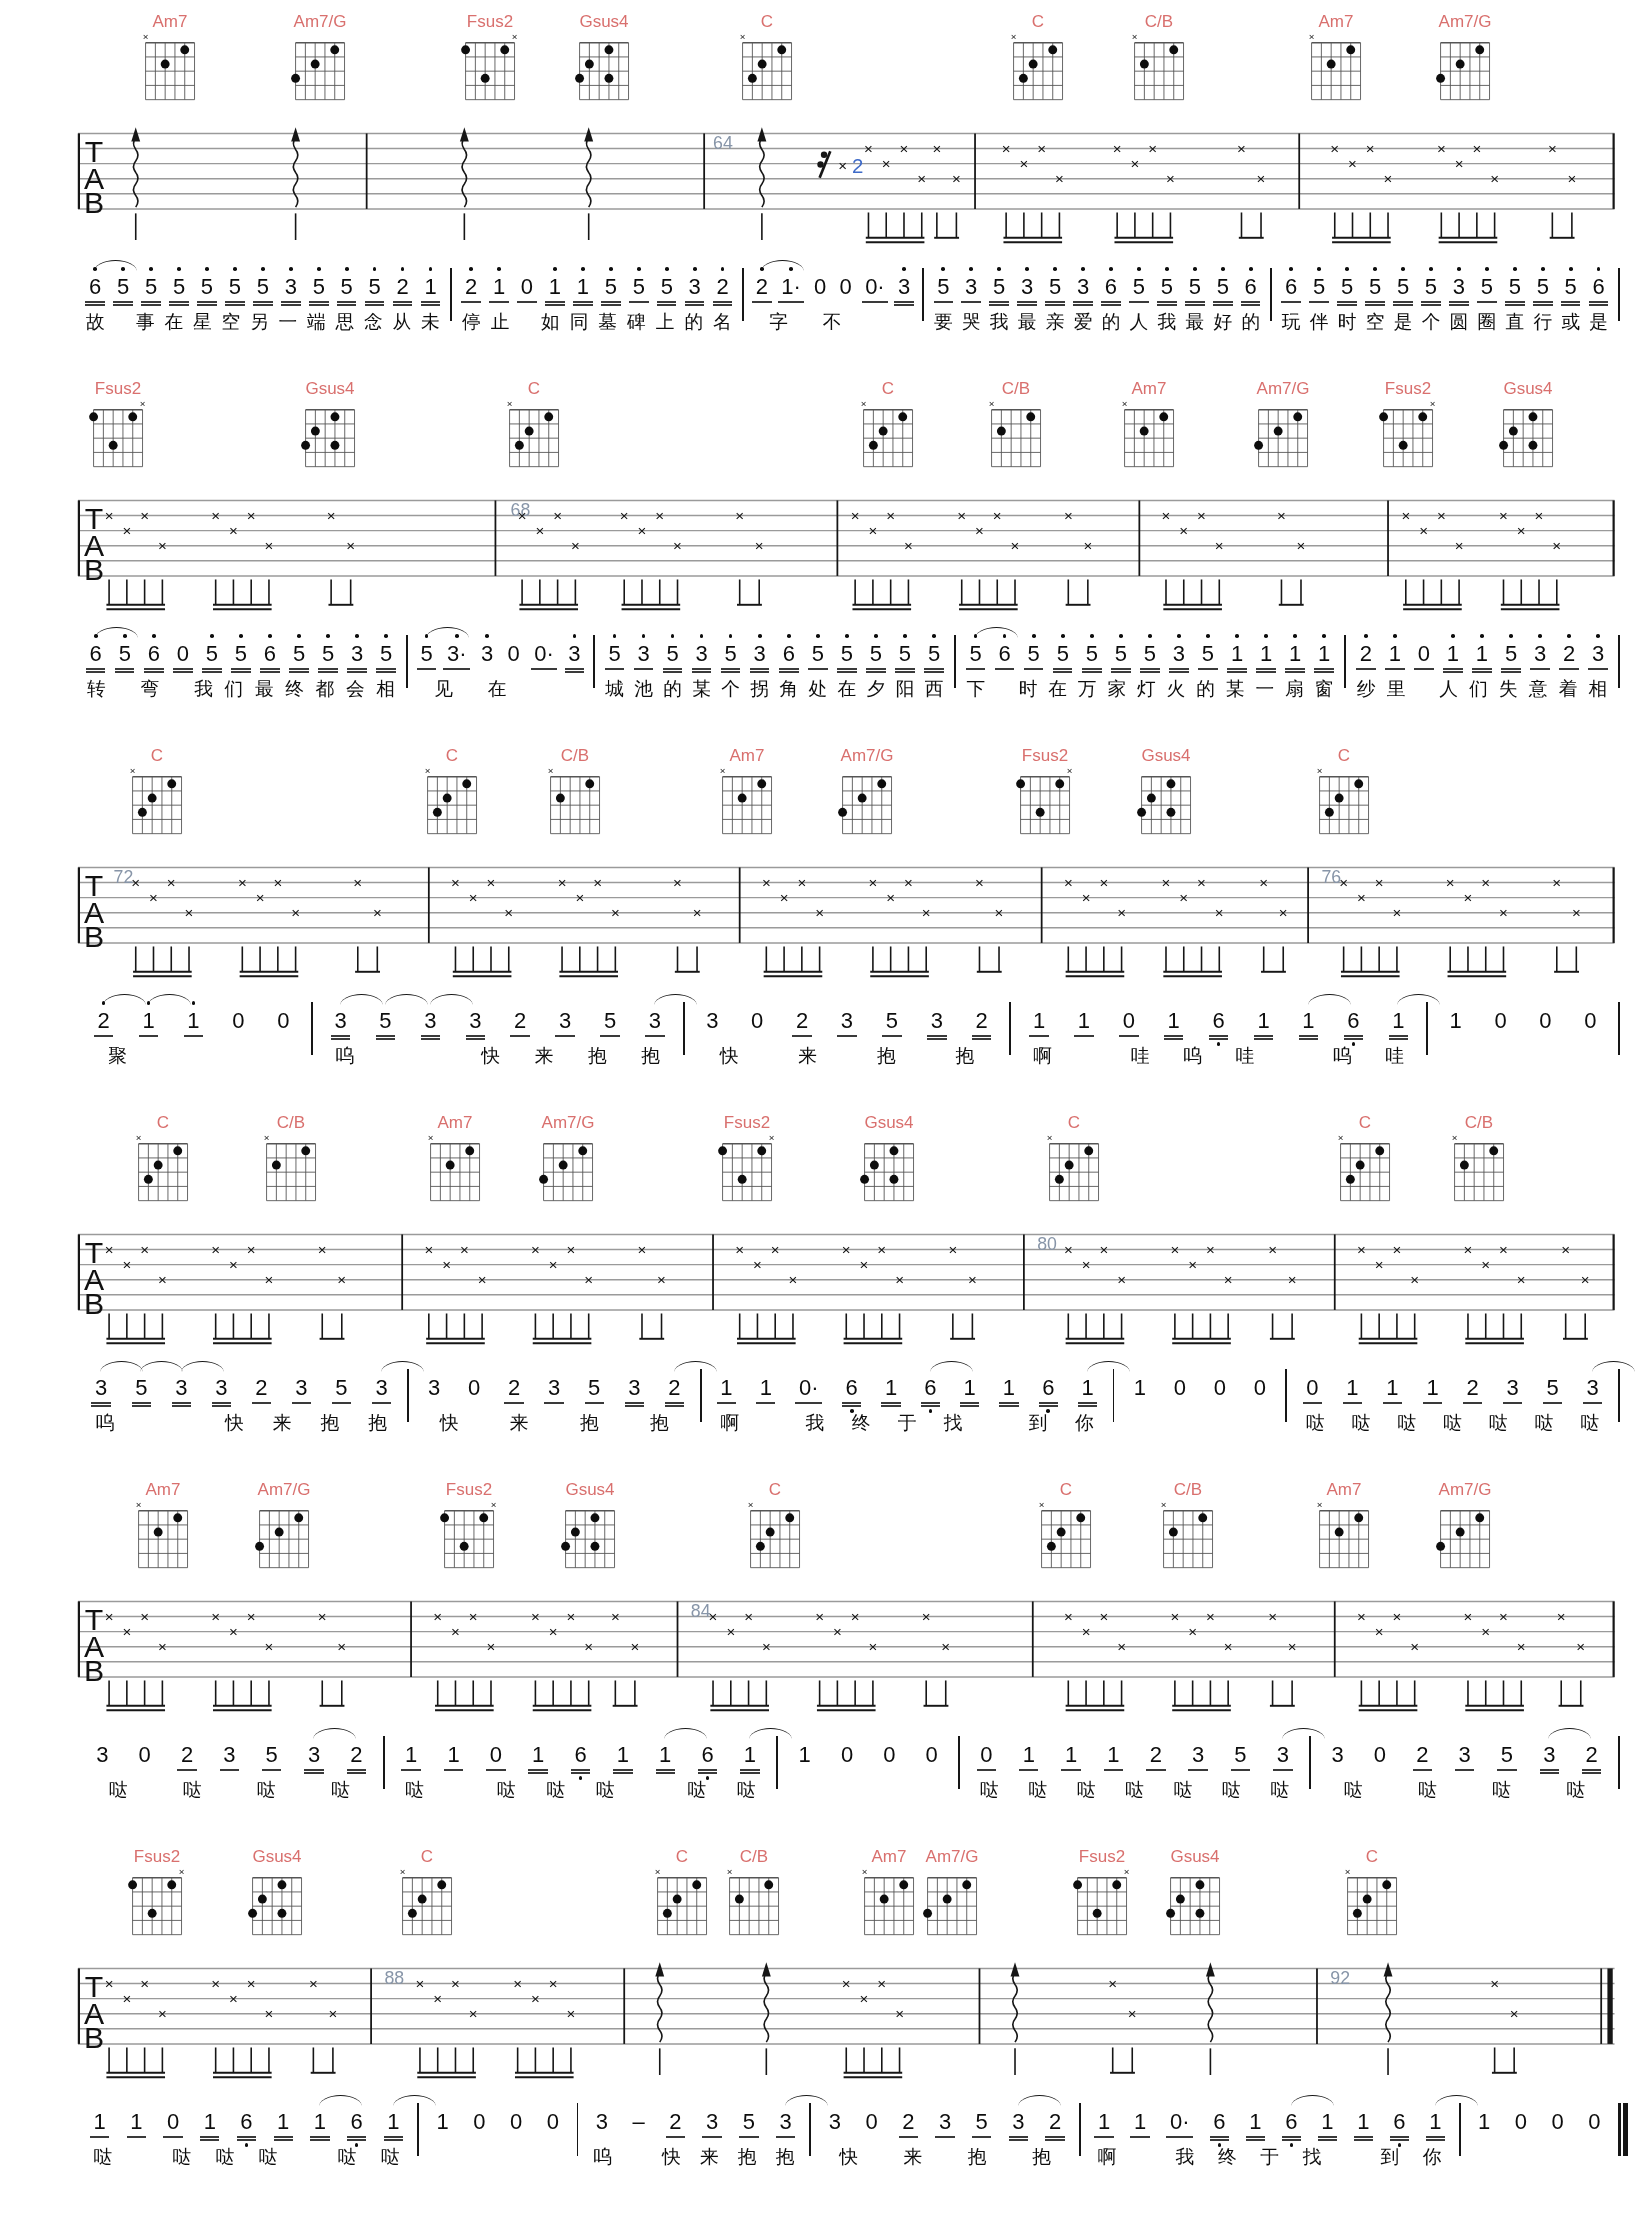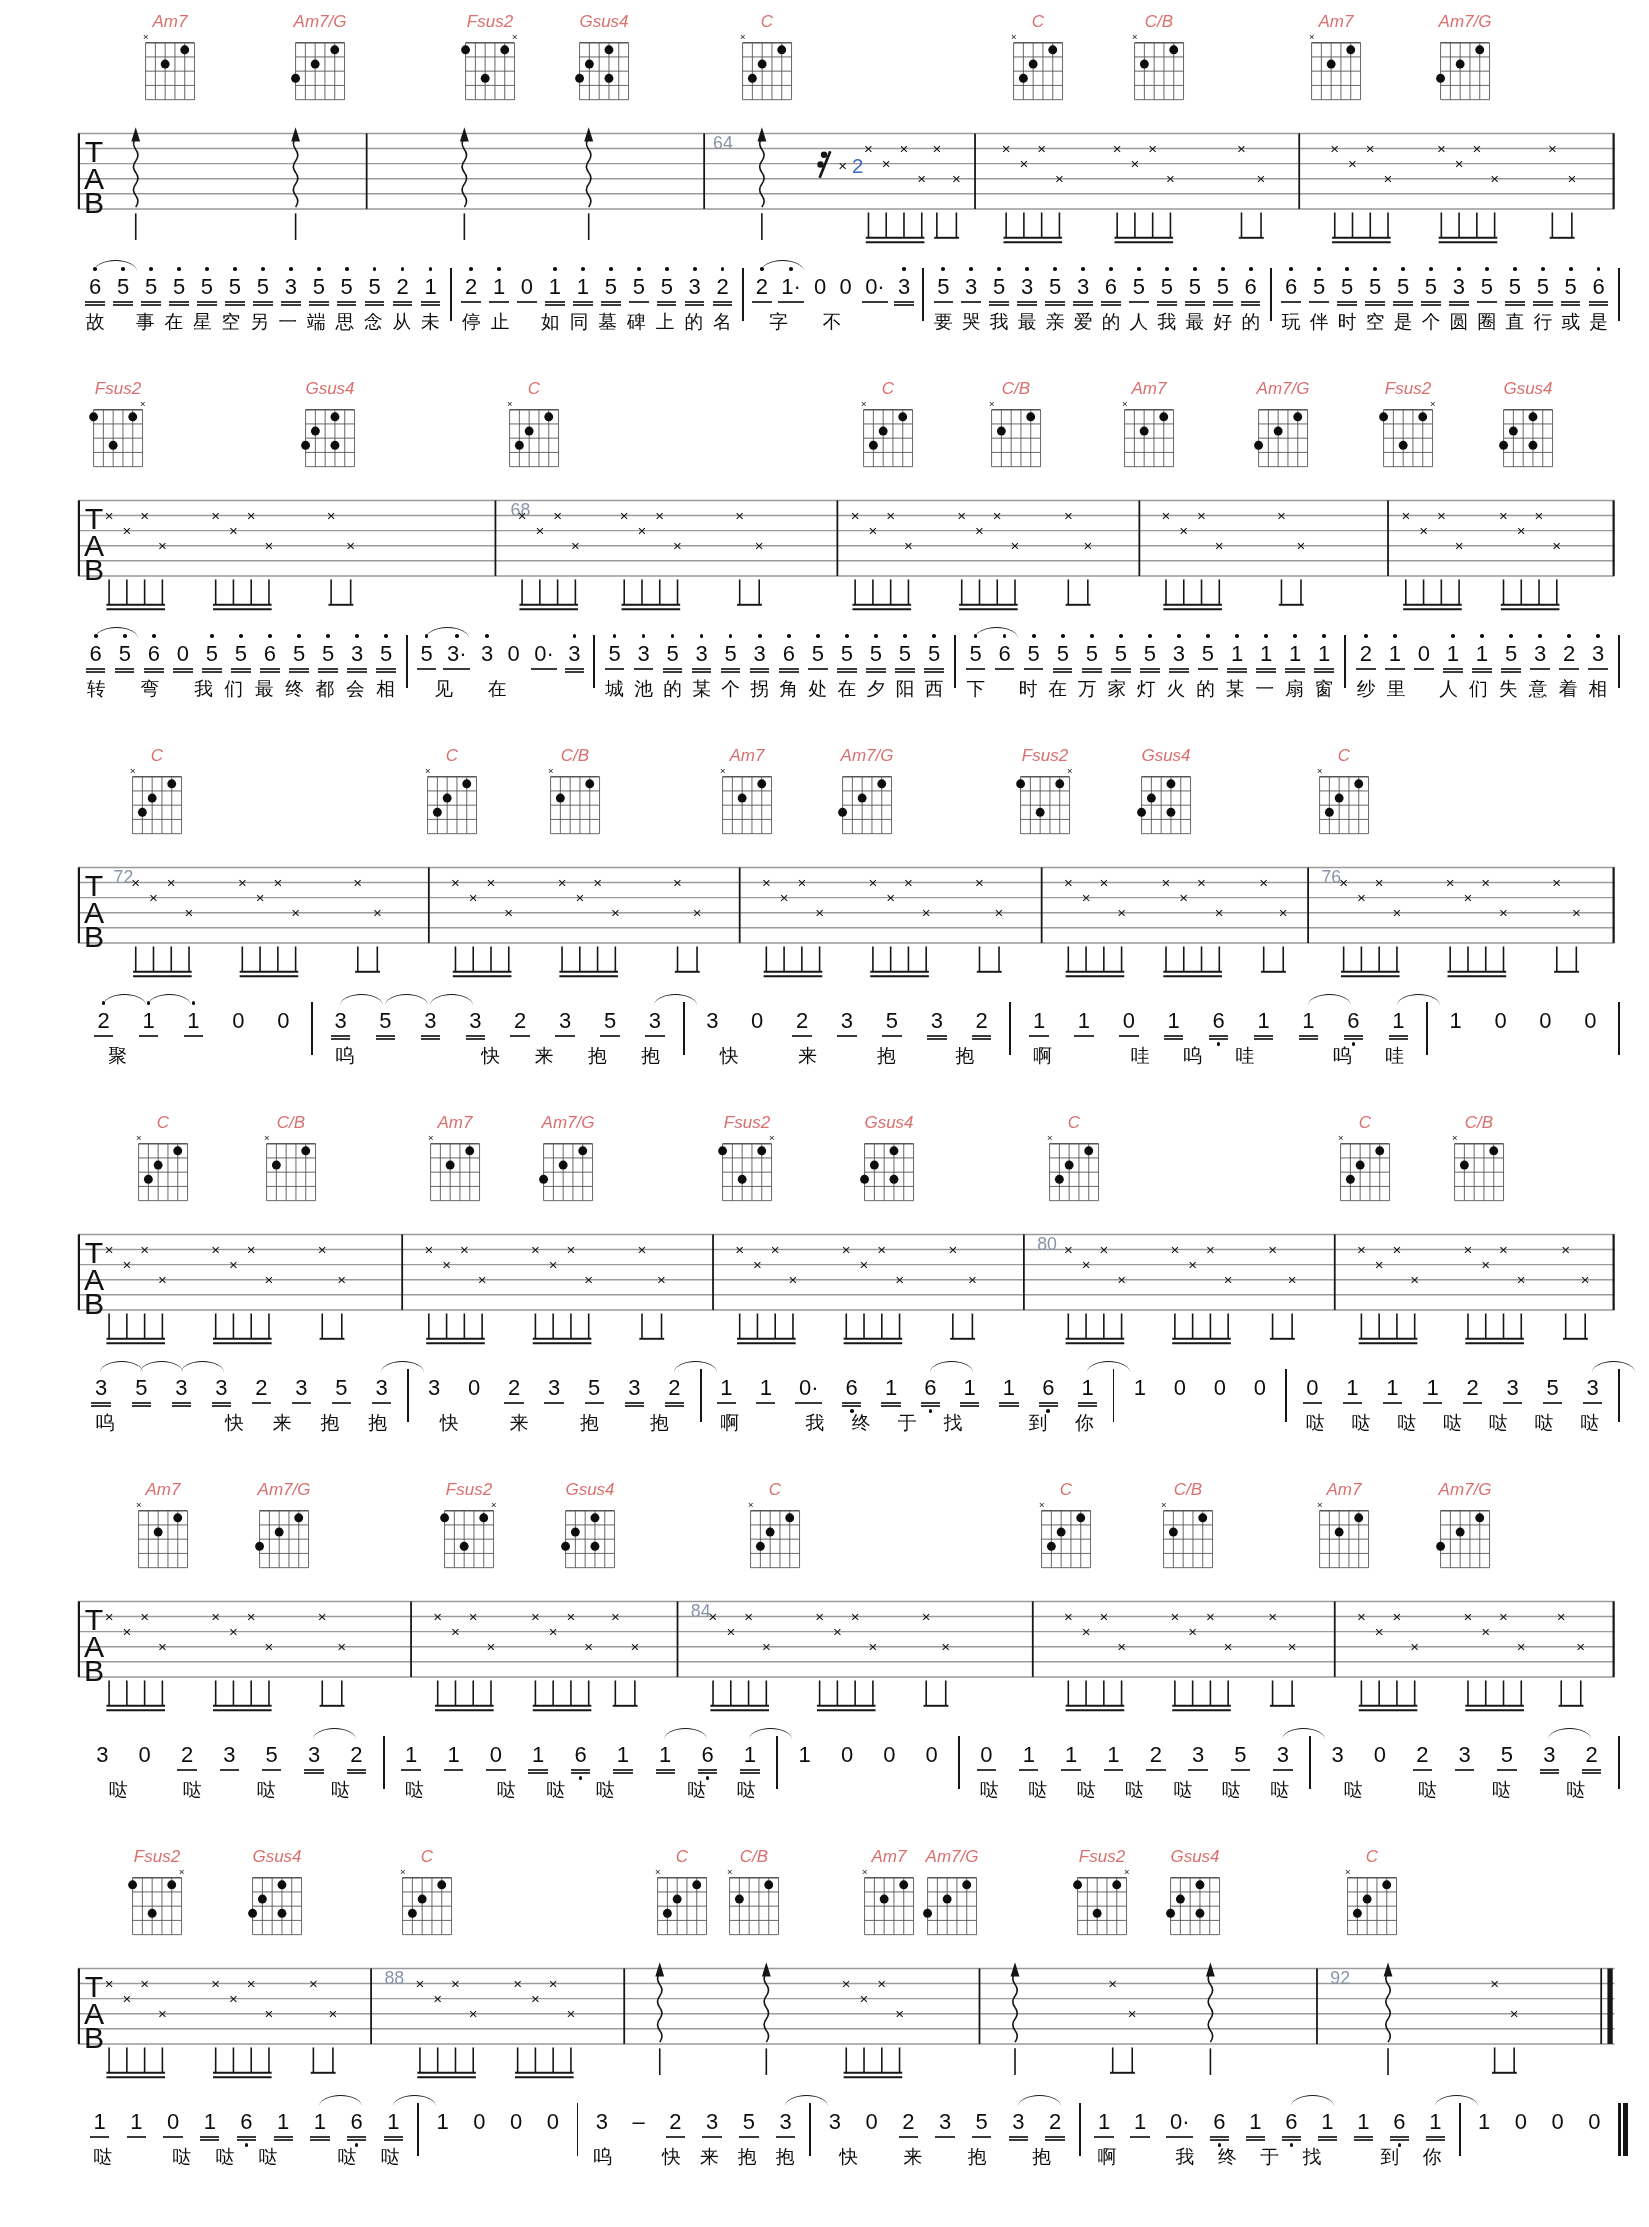--- a/index.html
+++ b/index.html
@@ -1,20 +1,20 @@
 <!DOCTYPE html>
 <html style="font-size:14.3px"><head>
 <meta charset="utf-8">
 <style>
   html,body{margin:0;padding:0;background:#ffffff;}
   .sheet{position:relative;width:1649px;height:2228px;background:#fff;box-sizing:border-box;
          padding-top:10.7px;font-family:"Liberation Sans",sans-serif;overflow:hidden;}
   .system{position:relative;height:367px;}
   
-  .chord-row{position:relative;height:110px;font-style:italic;}
+  .chord-row{position:relative;height:110px;}
   .chord{position:absolute;top:1.8px;width:62px;text-align:center;}
   .cname{font-size:17px;line-height:19.6px;white-space:nowrap;}
   .chord svg{display:block;margin:0 auto;}
   
   svg.tabsvg{display:block;width:1649px;height:135px;}
   
   .melody-row{display:flex;align-items:stretch;margin:9px 30px 0 75px;height:68px;}
   .measure{position:relative;display:flex;flex-direction:column;padding:0 6.2px;}
   .measure::after{content:"";position:absolute;right:-0.9px;top:3.6px;height:53px;width:1.8px;background:#161616;}
   .measure.final::after{right:-1.8px;width:2.7px;}

